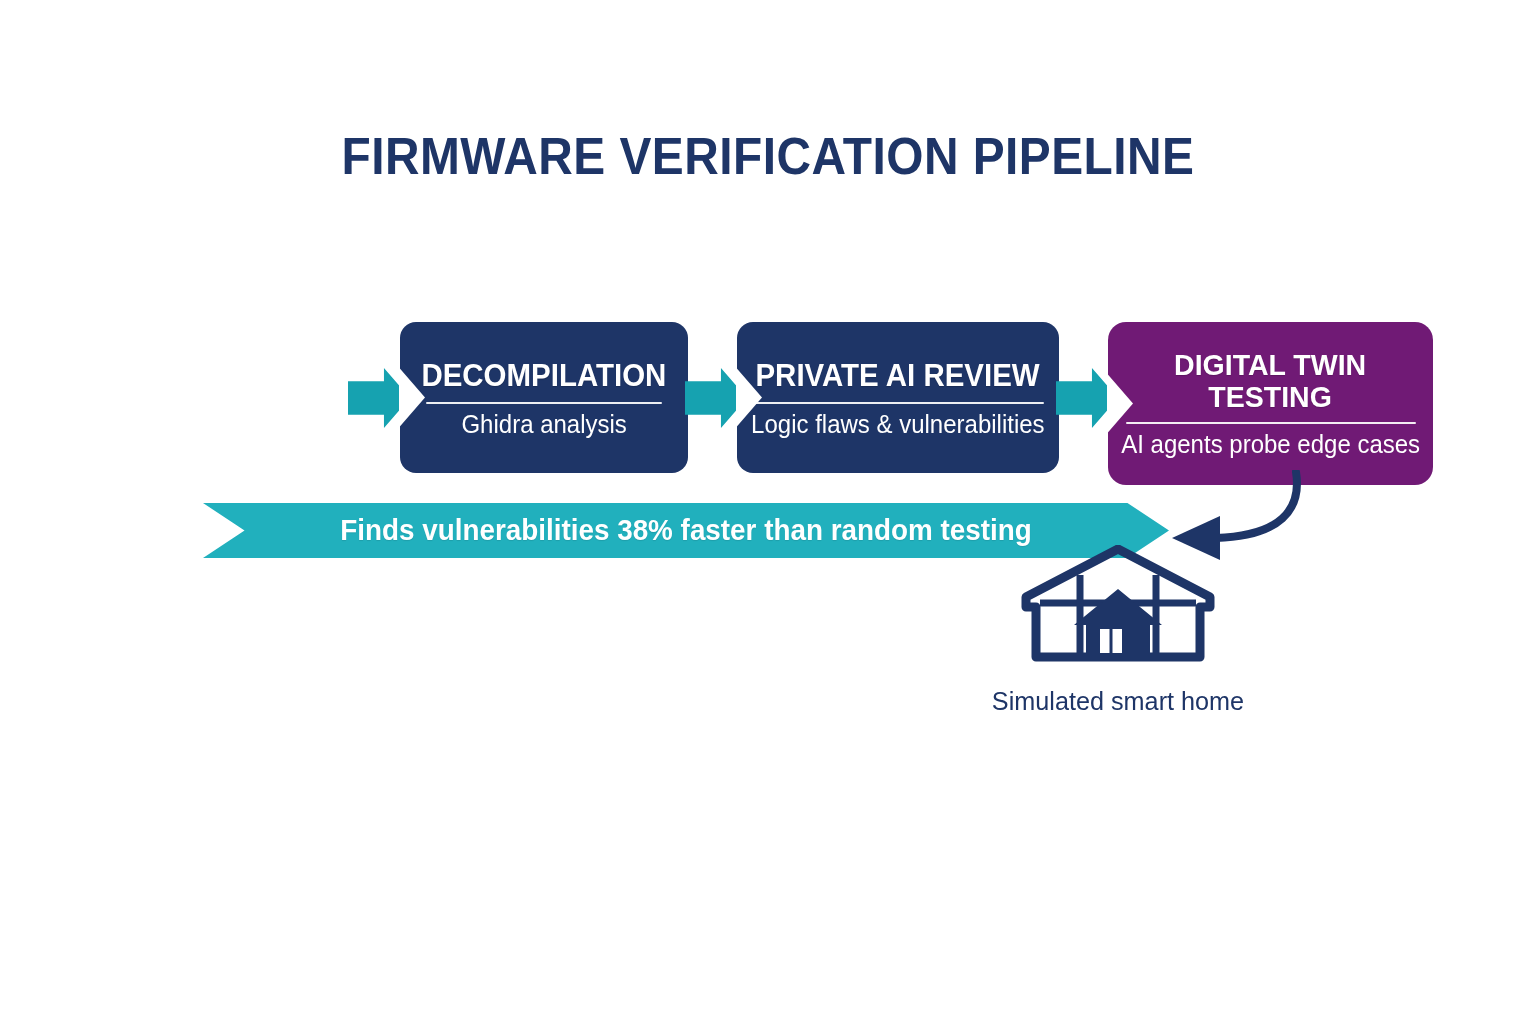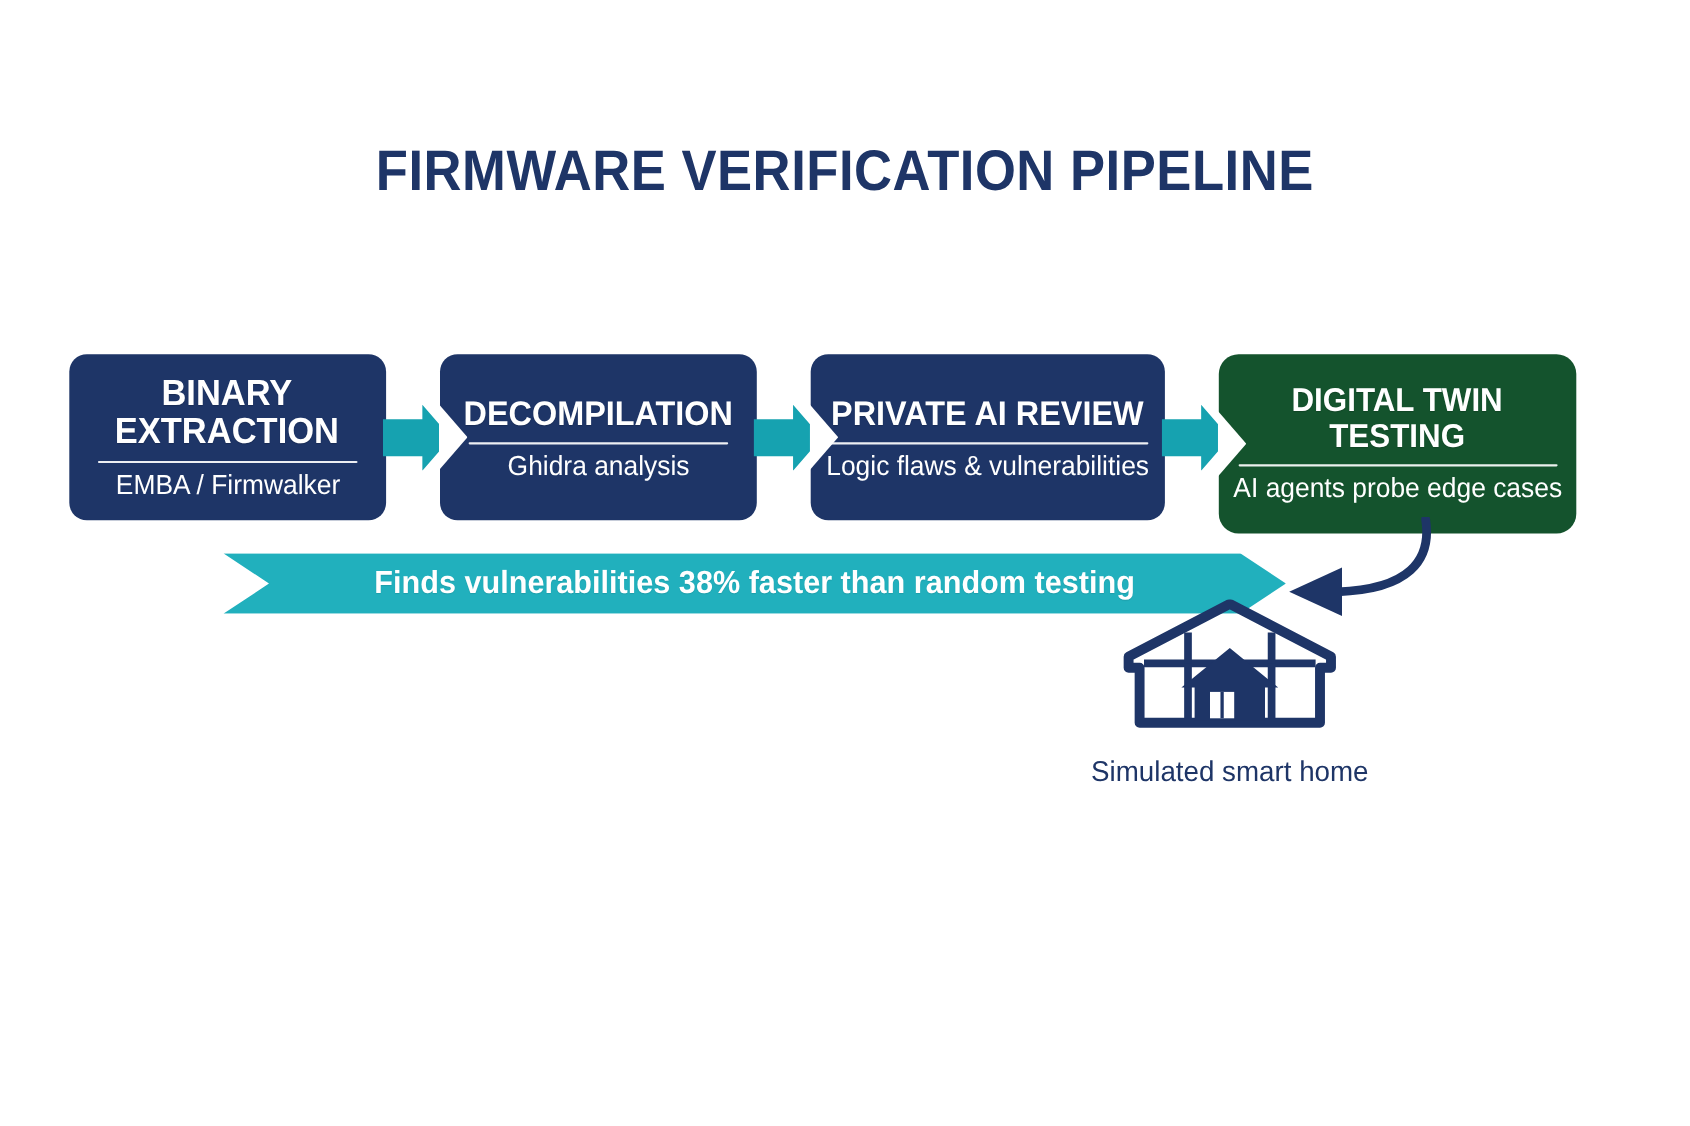--- a/index.html
+++ b/index.html
@@ -46,21 +46,21 @@
     border-radius: 16px;
     box-sizing: border-box;
     overflow: visible;
     display: flex;
     flex-direction: column;
     justify-content: center;
     align-items: center;
   }
   .stage.navy { background: #1e3567; }
   .stage.orange {
-    background: #14532d;
+    background: #701a75;
     height: 163px;
     border-radius: 18px;
   }
 
   .stage-title {
     color: #ffffff;
     font-weight: bold;
     font-size: 31px;
     line-height: 1.06;
     text-align: center;
@@ -183,28 +183,20 @@
     transform: scaleX(0.97);
   }
 </style>
 </head>
 <body>
 
 <div class="canvas">
 
   <div class="title">FIRMWARE VERIFICATION PIPELINE</div>
 
-  <div class="stage navy" id="stage-1">
-    <div class="stage-title">
-      <div>BINARY</div>
-      <div>EXTRACTION</div>
-    </div>
-    <div class="stage-divider"></div>
-    <div class="stage-sub">EMBA / Firmwalker</div>
-  </div>
 
   <div class="connector" id="connector-1"></div>
 
   <div class="stage navy" id="stage-2">
     <div class="notch"></div>
     <div class="stage-title">DECOMPILATION</div>
     <div class="stage-divider"></div>
     <div class="stage-sub">Ghidra analysis</div>
   </div>
 

